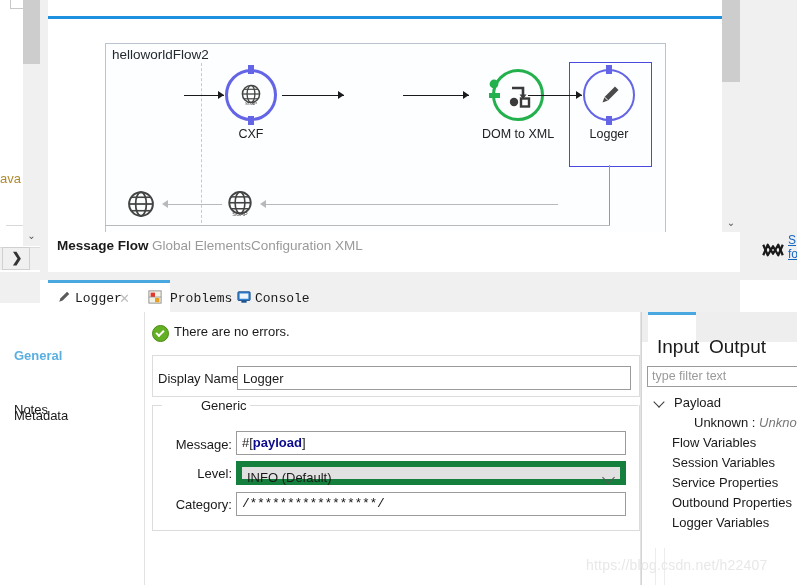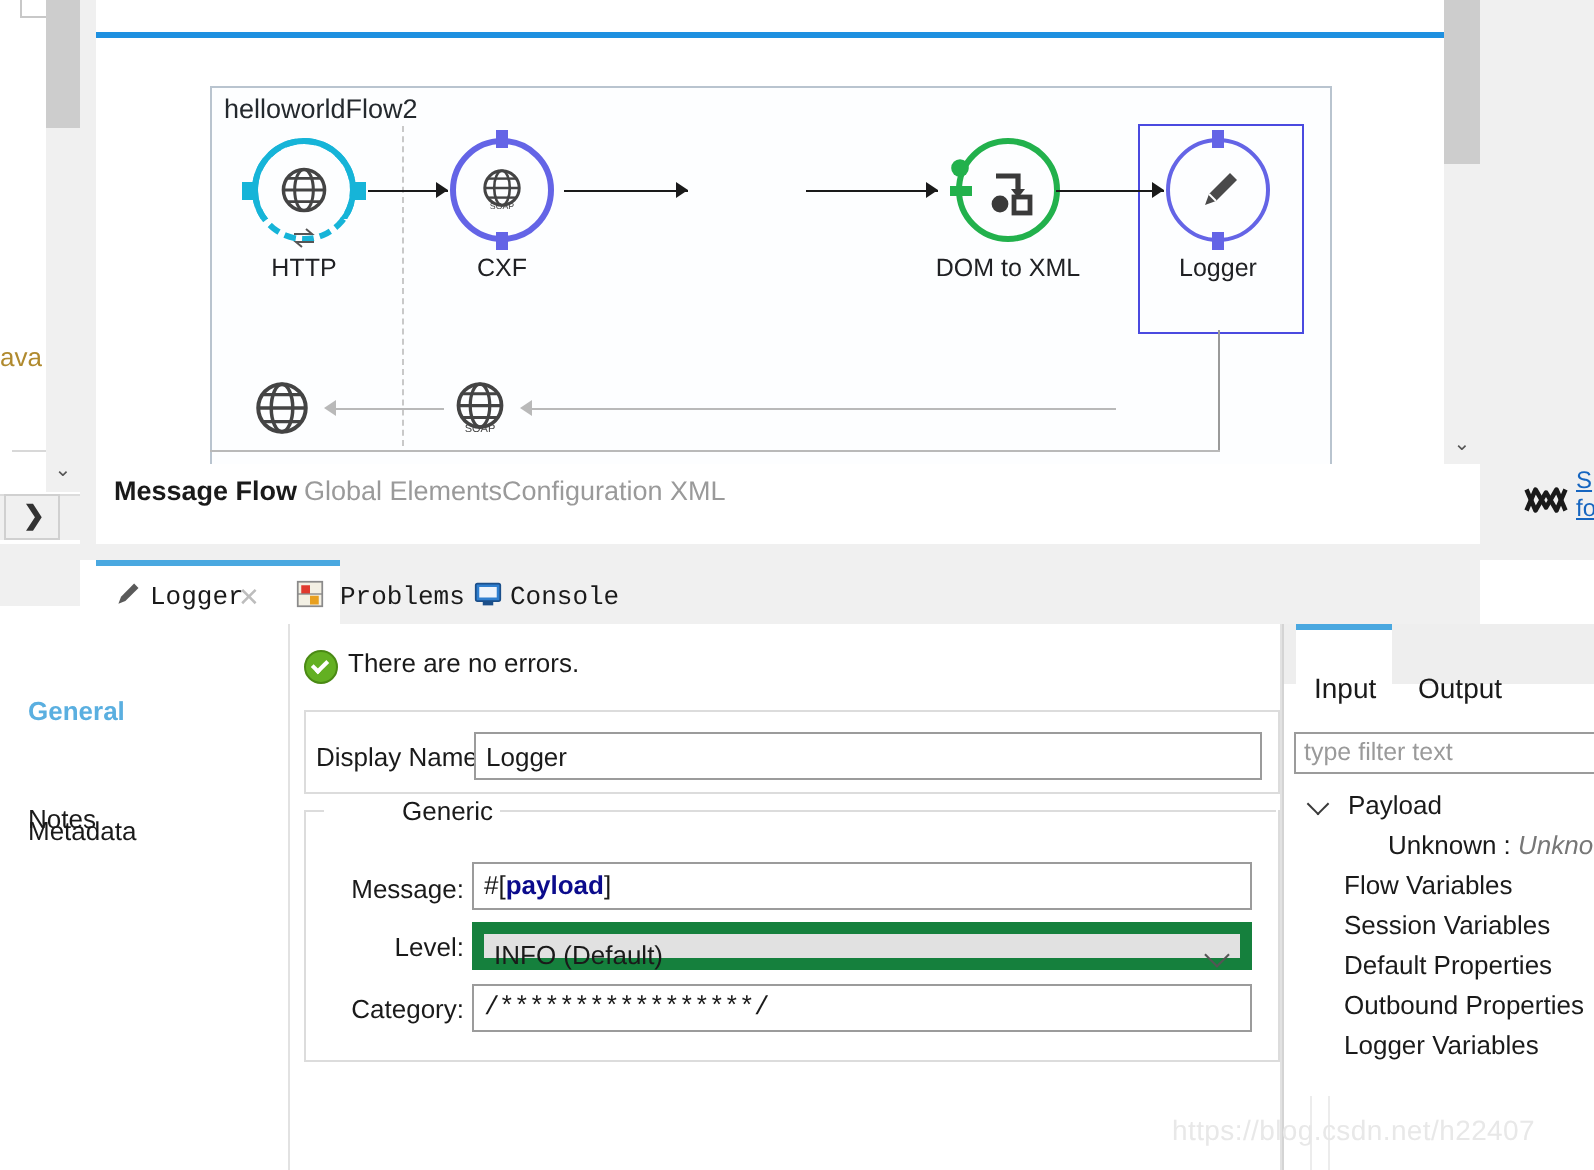--- a/index.html
+++ b/index.html
@@ -154,21 +154,21 @@
   #inp-cat-txt{position:absolute;left:5px;top:3px;font-size:13px;color:#1a1a1a;
                font-family:"Liberation Mono","DejaVu Sans Mono",monospace;letter-spacing:-0.3px;}
 
   #form-sep{left:640px;top:312px;width:1px;height:273px;background:#e2e2e2;}
 
   
   #io{left:641px;top:312px;width:156px;height:273px;background:#ffffff;}
   #io-tabbar{left:641px;top:312px;width:156px;height:30px;background:#eeeeee;}
   #io-tab-active{left:648px;top:312px;width:48px;height:30px;background:#ffffff;}
   #io-tab-active-top{left:648px;top:312px;width:48px;height:3px;background:#4aa8e0;}
-  .iotab{position:absolute;top:336px;font-size:14px;color:#1a1a1a;}
+  .iotab{position:absolute;top:336px;font-size:19px;color:#1a1a1a;}
   #iotab-0{left:657px;}
   #iotab-1{left:709px;}
   #io-left-border{left:641px;top:312px;width:1px;height:273px;background:#d4d4d4;}
 
   #io-filter{left:647px;top:366px;width:158px;height:21px;border:1px solid #9b9b9b;background:#fff;box-sizing:border-box;}
   #io-filter-txt{position:absolute;left:4px;top:2px;font-size:12.5px;color:#9a9a9a;}
 
   .tree-row{position:absolute;font-size:13px;color:#1a1a1a;white-space:nowrap;}
   #tr-0{left:674px;top:395px;}
   #tr-0-chev{position:absolute;left:655px;top:398px;width:7px;height:7px;
@@ -220,56 +220,38 @@
 <div class="abs" id="canvas">
 
   <div class="abs" id="flow-box"></div>
   <div class="abs" id="flow-title">helloworldFlow2</div>
   <div class="abs" id="dashed-div"></div>
 
   <div class="abs" id="sel-box"></div>
   <div class="abs" id="sel-tail-v"></div>
   <div class="abs" id="sel-tail-h"></div>
 
-  <div class="node abs" style="left:78px;top:50px;">
-    <div class="ring" style="border:3px dashed #16b4d8;border-radius:50%;"></div>
-    <div class="ring" style="border:3px solid #16b4d8;border-radius:50%;clip-path:polygon(0 0,100% 0,100% 78%,0 78%);"></div>
-    <div class="pin pin-l" style="background:#16b4d8;"></div>
-    <div class="pin pin-r" style="background:#16b4d8;"></div>
-    <svg class="abs" style="left:13px;top:13px;" width="26" height="26" viewBox="0 0 24 24">
-      <circle cx="12" cy="12" r="9.5" fill="none" stroke="#444" stroke-width="1.6"></circle>
-      <ellipse cx="12" cy="12" rx="4.3" ry="9.5" fill="none" stroke="#444" stroke-width="1.4"></ellipse>
-      <line x1="2.5" y1="12" x2="21.5" y2="12" stroke="#444" stroke-width="1.4"></line>
-      <line x1="4" y1="6.6" x2="20" y2="6.6" stroke="#444" stroke-width="1.3"></line>
-      <line x1="4" y1="17.4" x2="20" y2="17.4" stroke="#444" stroke-width="1.3"></line>
-    </svg>
-    <svg class="abs" style="left:20px;top:44px;" width="12" height="12" viewBox="0 0 12 12">
-      <path d="M1 4 H10 L7 1.5" fill="none" stroke="#555" stroke-width="1"></path>
-      <path d="M11 8 H2 L5 10.5" fill="none" stroke="#555" stroke-width="1"></path>
-    </svg>
-    <div class="lbl">HTTP</div>
-  </div>
 
   <div class="node abs" style="left:177px;top:50px;">
     <div class="ring" style="border:3px solid #6464e6;border-radius:50%;"></div>
     <div class="pin pin-t" style="background:#6464e6;"></div>
     <div class="pin pin-b" style="background:#6464e6;"></div>
     <svg class="abs" style="left:14px;top:14px;" width="24" height="24" viewBox="0 0 24 24">
       <circle cx="12" cy="11" r="8.6" fill="none" stroke="#444" stroke-width="1.5"></circle>
       <ellipse cx="12" cy="11" rx="3.9" ry="8.6" fill="none" stroke="#444" stroke-width="1.3"></ellipse>
       <line x1="3.4" y1="11" x2="20.6" y2="11" stroke="#444" stroke-width="1.3"></line>
       <line x1="5" y1="6.3" x2="19" y2="6.3" stroke="#444" stroke-width="1.2"></line>
       <line x1="5" y1="15.8" x2="19" y2="15.8" stroke="#444" stroke-width="1.2"></line>
       <text x="12" y="21.5" font-size="4.4" fill="#444" text-anchor="middle" font-family="sans-serif">SOAP</text>
     </svg>
     <div class="lbl">CXF</div>
   </div>
 
 
-  <div class="node abs" style="left:430px;top:50px;">
+  <div class="node abs" style="left:444px;top:50px;">
     <div class="ring" style="border:3px solid #22b14c;border-radius:50%;"></div>
     <svg class="abs" style="left:-4px;top:10px;" width="16" height="30" viewBox="0 0 16 30">
       <circle cx="6" cy="5" r="4.4" fill="#22b14c"></circle>
       <rect x="1" y="14" width="11" height="5" fill="#22b14c"></rect>
     </svg>
     <svg class="abs" style="left:16px;top:14px;" width="26" height="26" viewBox="0 0 26 26">
       <path d="M4 5 H15 V14 " fill="none" stroke="#3a3a3a" stroke-width="2.6"></path>
       <path d="M11.5 11.5 L15 16 L18.5 11.5 Z" fill="#3a3a3a"></path>
       <circle cx="6" cy="19" r="4.2" fill="#3a3a3a"></circle>
       <rect x="13" y="15.5" width="8" height="8" fill="none" stroke="#3a3a3a" stroke-width="2.4"></rect>
@@ -430,19 +412,19 @@
 
 <div class="abs" id="io-filter">
   <span id="io-filter-txt">type filter text</span>
 </div>
 
 <span class="tree-row abs" id="tr-0-chev"></span>
 <span class="tree-row abs" id="tr-0">Payload</span>
 <span class="tree-row abs" id="tr-1"><span>Unknown : </span><i>Unknown</i></span>
 <span class="tree-row abs" id="tr-2">Flow Variables</span>
 <span class="tree-row abs" id="tr-3">Session Variables</span>
-<span class="tree-row abs" id="tr-4">Default Properties</span>
+<span class="tree-row abs" id="tr-4">Service Properties</span>
 <span class="tree-row abs" id="tr-5">Outbound Properties</span>
 <span class="tree-row abs" id="tr-6">Logger Variables</span>
 
 <div class="abs" id="wm-bar1"></div>
 <div class="abs" id="wm-bar2"></div>
 <div class="abs" id="watermark">https://blog.csdn.net/h22407</div>
 
 </body></html>

